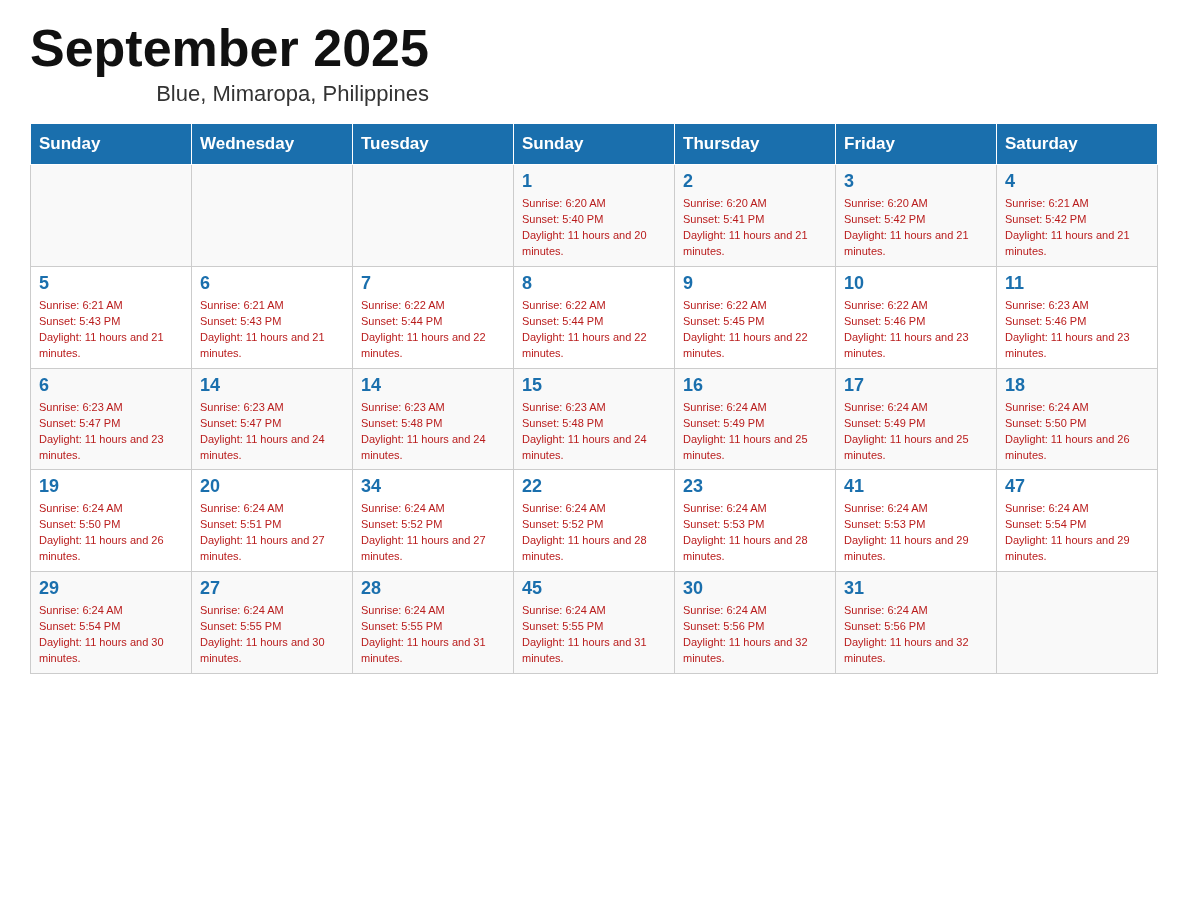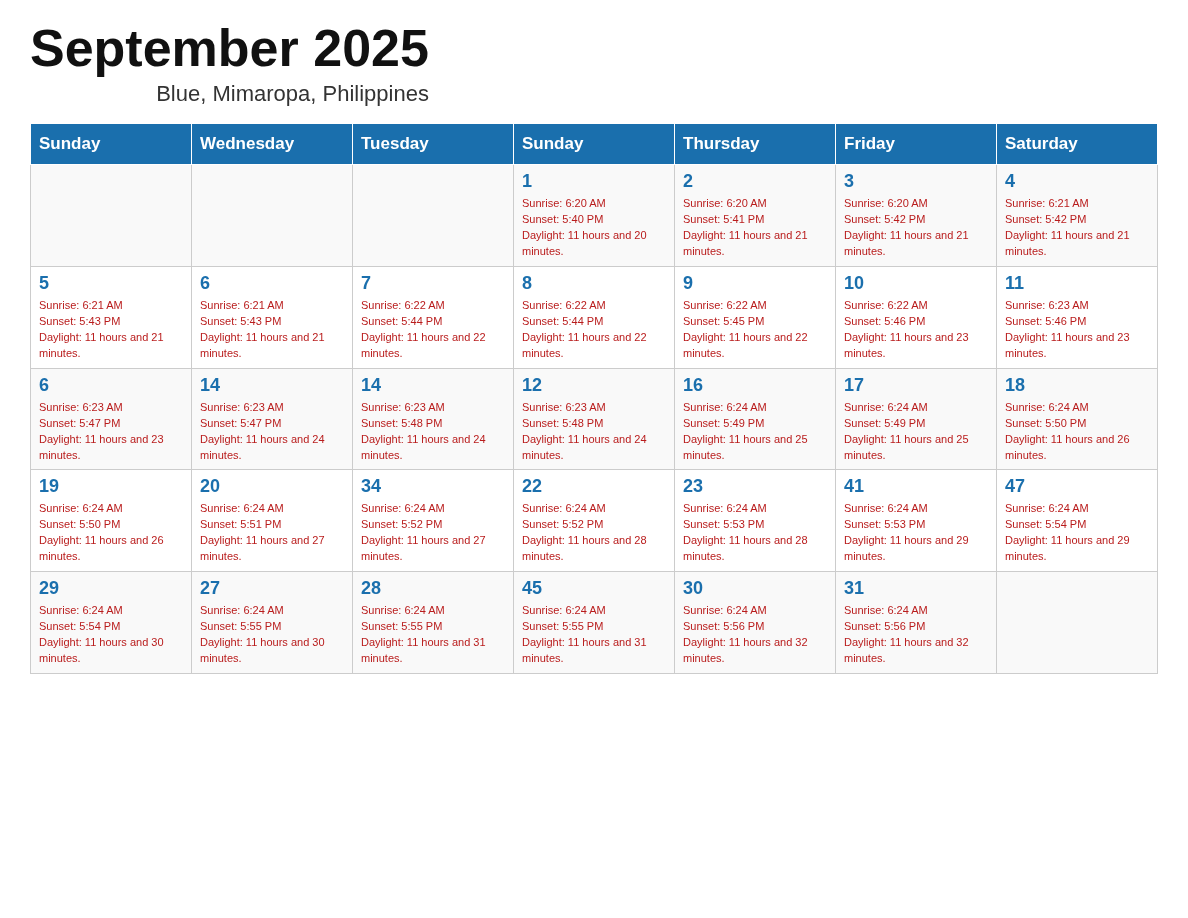--- a/index.html
+++ b/index.html
@@ -204,21 +204,21 @@
 Sunset: 5:47 PM
 Daylight: 11 hours and 24 minutes.</div>
         </td>
         <td>
           <div class="cell-day">14</div>
           <div class="cell-info" style="white-space: pre-line;">Sunrise: 6:23 AM
 Sunset: 5:48 PM
 Daylight: 11 hours and 24 minutes.</div>
         </td>
         <td>
-          <div class="cell-day">12</div>
+          <div class="cell-day">15</div>
           <div class="cell-info" style="white-space: pre-line;">Sunrise: 6:23 AM
 Sunset: 5:48 PM
 Daylight: 11 hours and 24 minutes.</div>
         </td>
         <td>
           <div class="cell-day">16</div>
           <div class="cell-info" style="white-space: pre-line;">Sunrise: 6:24 AM
 Sunset: 5:49 PM
 Daylight: 11 hours and 25 minutes.</div>
         </td>

